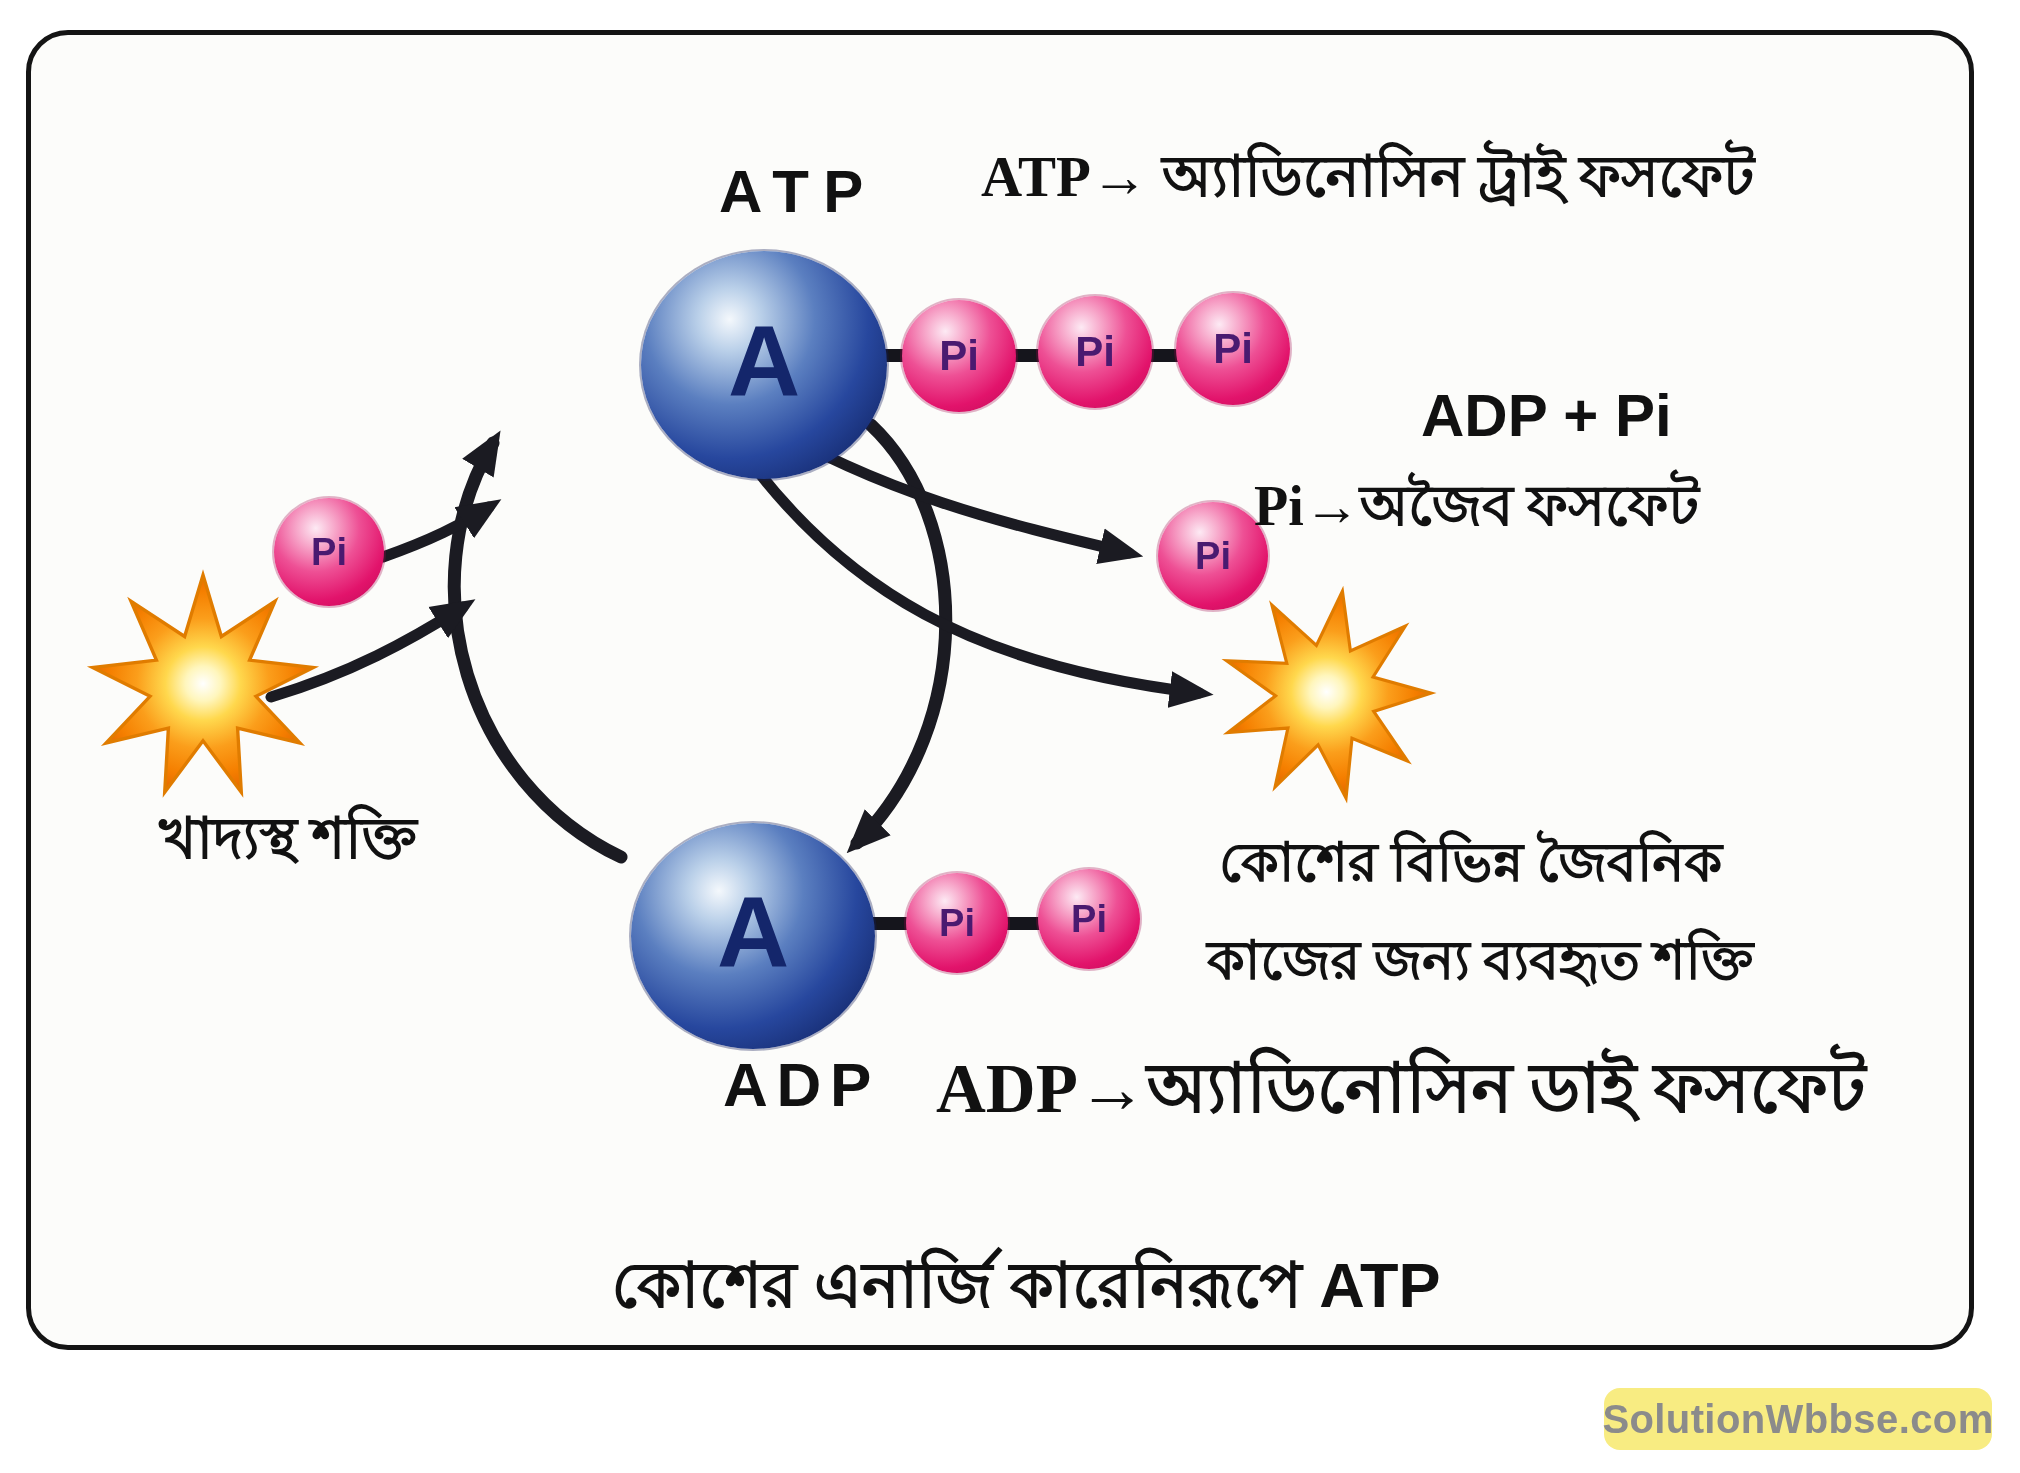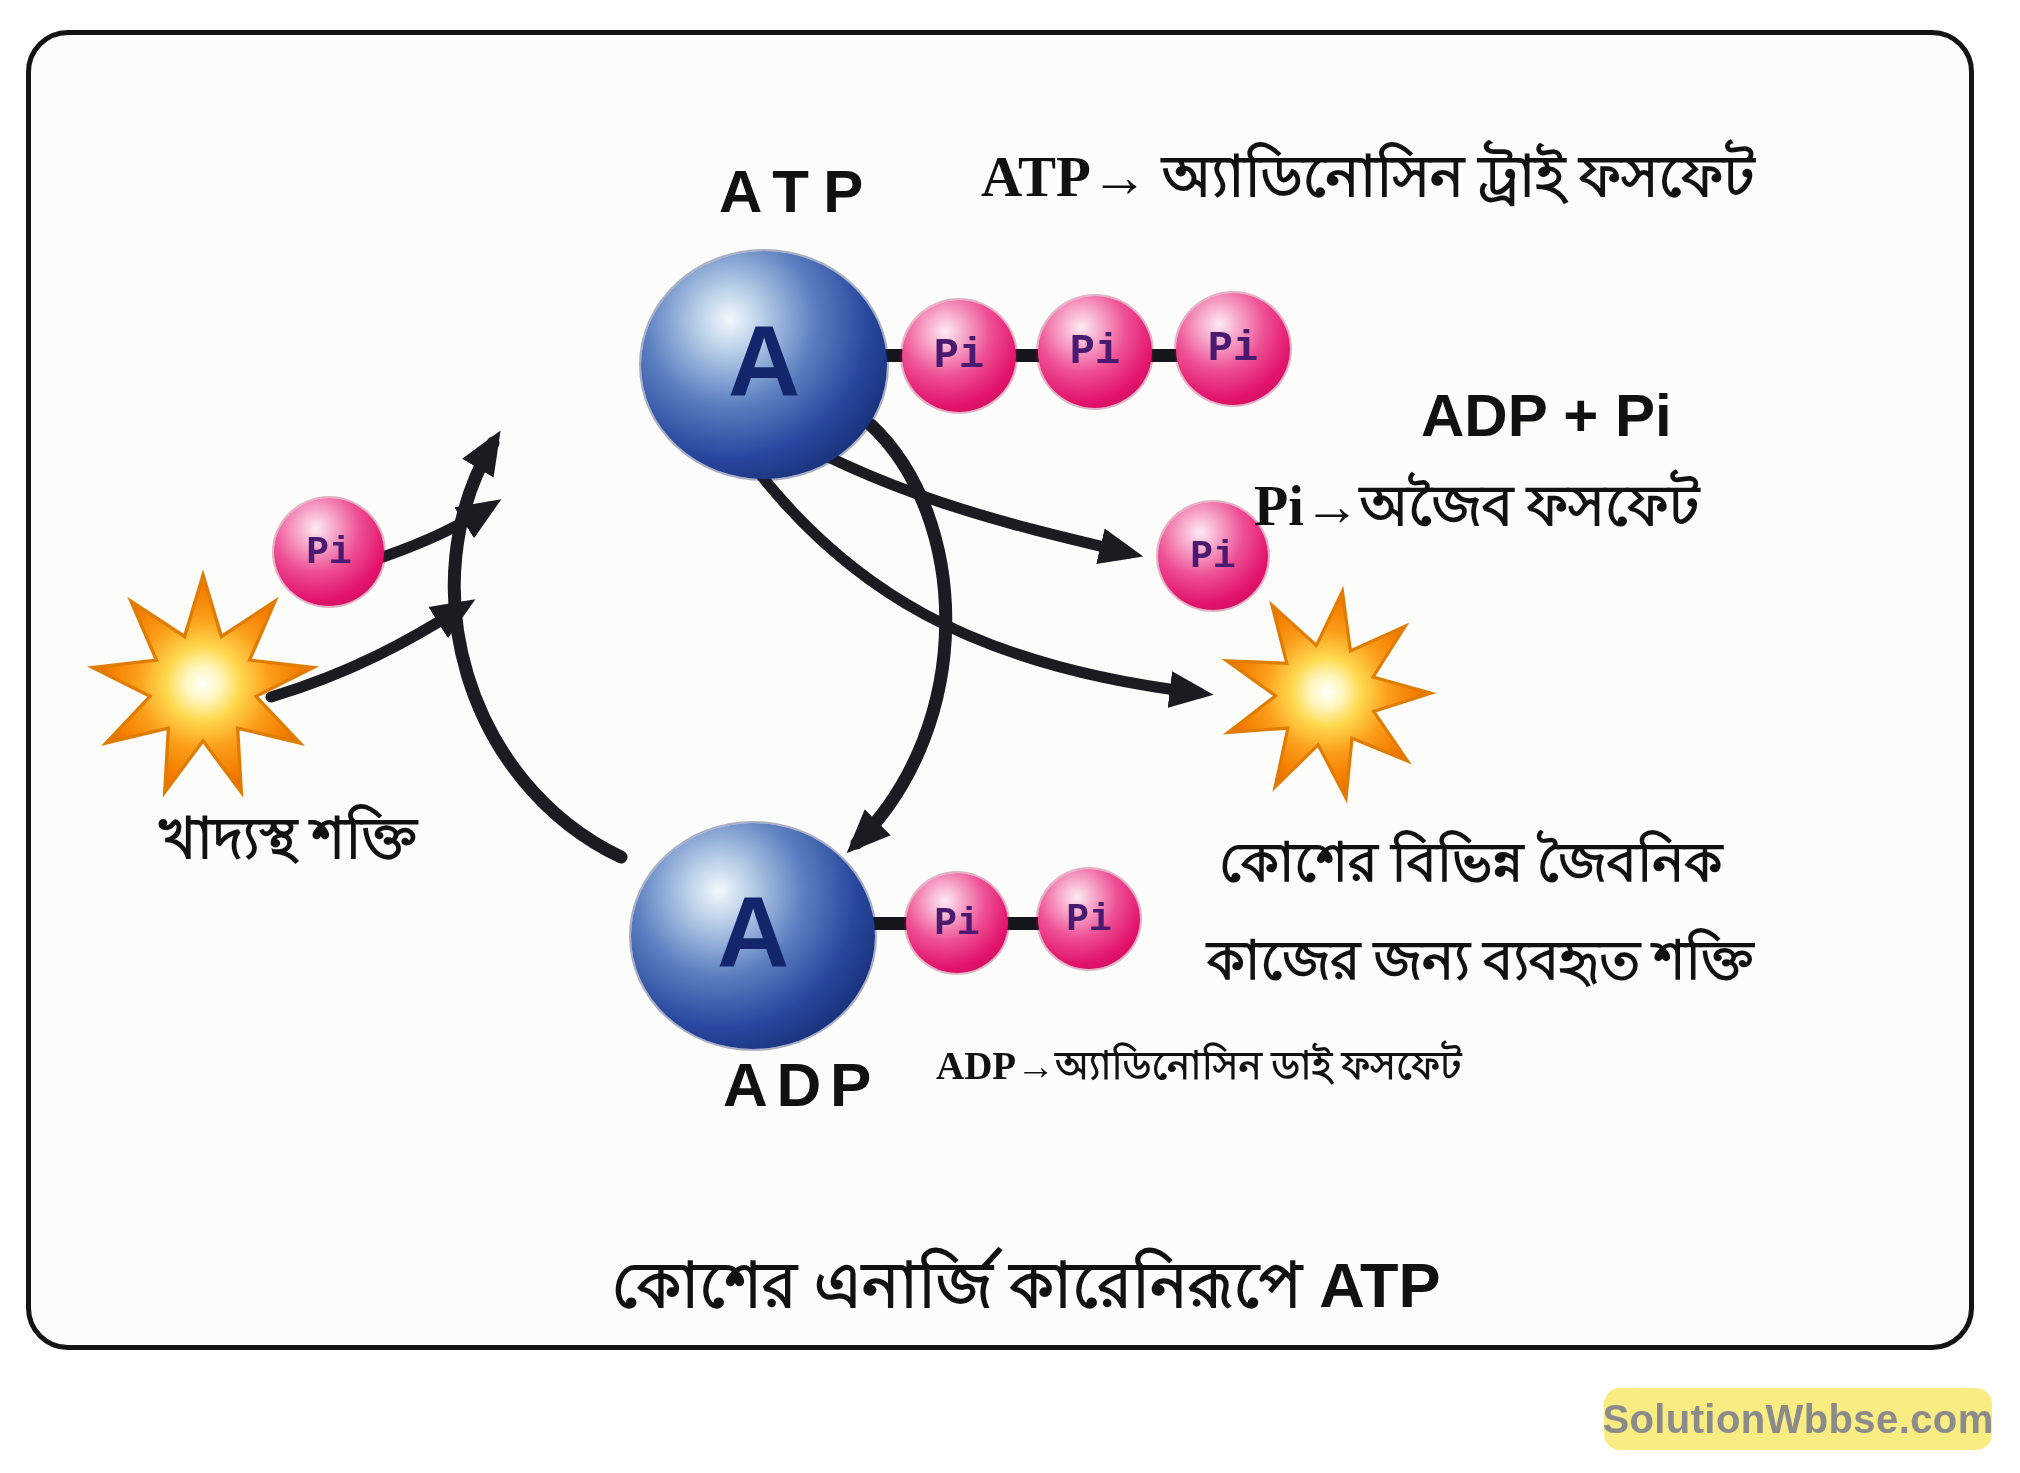--- a/index.html
+++ b/index.html
@@ -16,37 +16,37 @@
   .bn{font-family:"Liberation Serif",serif;}
   
   .atp-title{left:688px;top:122px;font-size:60px;font-weight:700;letter-spacing:0.24em;}
   .atp-def{left:950px;top:98px;font-size:57px;font-weight:600;}
   .adp-pi{left:1390px;top:346px;font-size:60px;font-weight:700;}
   .pi-def{left:1223px;top:428px;font-size:56px;font-weight:600;}
   .usage1{left:1188px;top:786px;font-size:54px;font-weight:600;}
   .usage2{left:1176px;top:884px;font-size:54px;font-weight:600;}
   .food{left:128px;top:760px;font-size:57px;font-weight:600;}
   .adp-title{left:692px;top:1014px;font-size:62px;font-weight:700;letter-spacing:0.14em;}
-  .adp-def{left:905px;top:1000px;font-size:39px;font-weight:600;}
+  .adp-def{left:905px;top:1000px;font-size:69px;font-weight:600;}
   .caption{left:26px;top:1202px;width:1938px;text-align:center;font-size:63px;font-weight:800;
            font-family:"Liberation Sans",sans-serif;}
   
   .sphere{border-radius:50%;display:flex;align-items:center;justify-content:center;z-index:3;}
   .sphere-a{
     background:radial-gradient(circle at 36% 30%, #f4f8fc 0%, #bad0e9 14%, #5b7fc0 38%,
                #27479e 62%, #122566 88%, #0e1d55 100%);
     box-shadow:0 0 0 2px rgba(20,30,90,.35);
   }
   .sphere-a .glyph{font-size:100px;font-weight:700;color:#14266b;transform:translateY(-4px);}
   .sphere-pi{
     background:radial-gradient(circle at 38% 28%, #fdeaf4 0%, #f7a9cb 18%, #ee5095 42%,
                #e2136b 70%, #bb0a54 100%);
     box-shadow:0 0 0 2px rgba(160,10,80,.30);
   }
-  .sphere-pi .glyph{font-size:42px;font-weight:700;color:#4a1a70;font-family:Liberation Mono, monospace;}
+  .sphere-pi .glyph{font-size:42px;font-weight:700;color:#4a1a70;}
   .sphere-pi.small .glyph{font-size:38px;}
   
   .bond{background:#15151c;height:13px;z-index:1;}
   
   .watermark{
     left:1604px;top:1388px;width:388px;height:62px;border-radius:16px;background:#f8ec82;
     display:flex;align-items:center;justify-content:center;z-index:6;text-align:center;
   }
   .watermark span{font-size:40px;font-weight:700;color:#8b8b8b;letter-spacing:0.01em;}
   svg.overlay{position:absolute;left:0;top:0;z-index:1;pointer-events:none;}

